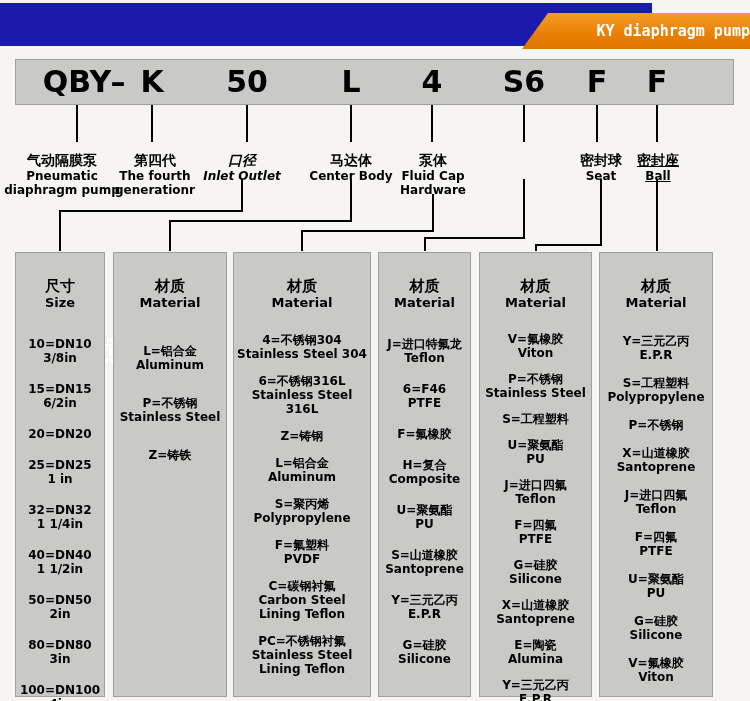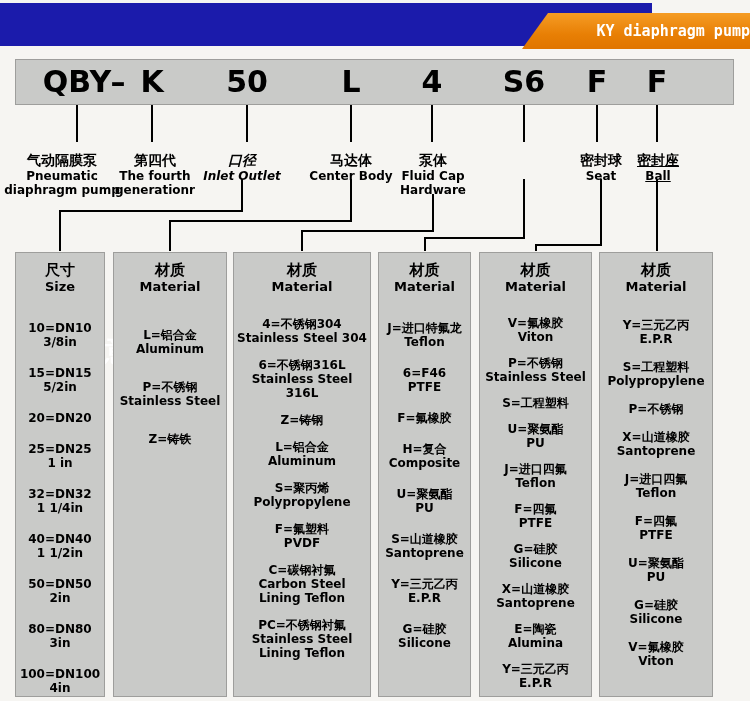--- a/index.html
+++ b/index.html
@@ -48,21 +48,21 @@
     position:absolute;top:152px;transform:translateX(-50%);
     text-align:center;white-space:nowrap;
   }
   .code-label .zh{font-size:14px;font-weight:bold;line-height:17px;}
   .code-label .en{font-size:12px;font-weight:bold;line-height:14px;}
   
   .legend-col{
     position:absolute;top:252px;height:445px;
     background:#c9cac8;border:1px solid #9e9e9c;box-sizing:border-box;
     display:flex;flex-direction:column;align-items:center;
-    padding-top:8px;
+    padding-top:24px;
   }
   .col-header{text-align:center;margin-bottom:9px;flex:0 0 auto;}
   .col-header .zh{font-size:15px;font-weight:bold;line-height:18px;}
   .col-header .en{font-size:13px;font-weight:bold;line-height:16px;}
   .col-item{text-align:center;font-size:12px;font-weight:bold;line-height:14px;flex:0 0 auto;}
 </style>
 </head>
 <body>
 
 <div class="page" id="page">
@@ -140,21 +140,21 @@
       <div class="col-header">
         <div class="zh">尺寸</div>
         <div class="en">Size</div>
       </div>
       <div class="col-item">
         <div>10=DN10</div>
         <div>3/8in</div>
       </div>
       <div class="col-item">
         <div>15=DN15</div>
-        <div>5/2in</div>
+        <div>6/2in</div>
       </div>
       <div class="col-item">
         <div>20=DN20</div>
       </div>
       <div class="col-item">
         <div>25=DN25</div>
         <div>1 in</div>
       </div>
       <div class="col-item">
         <div>32=DN32</div>

